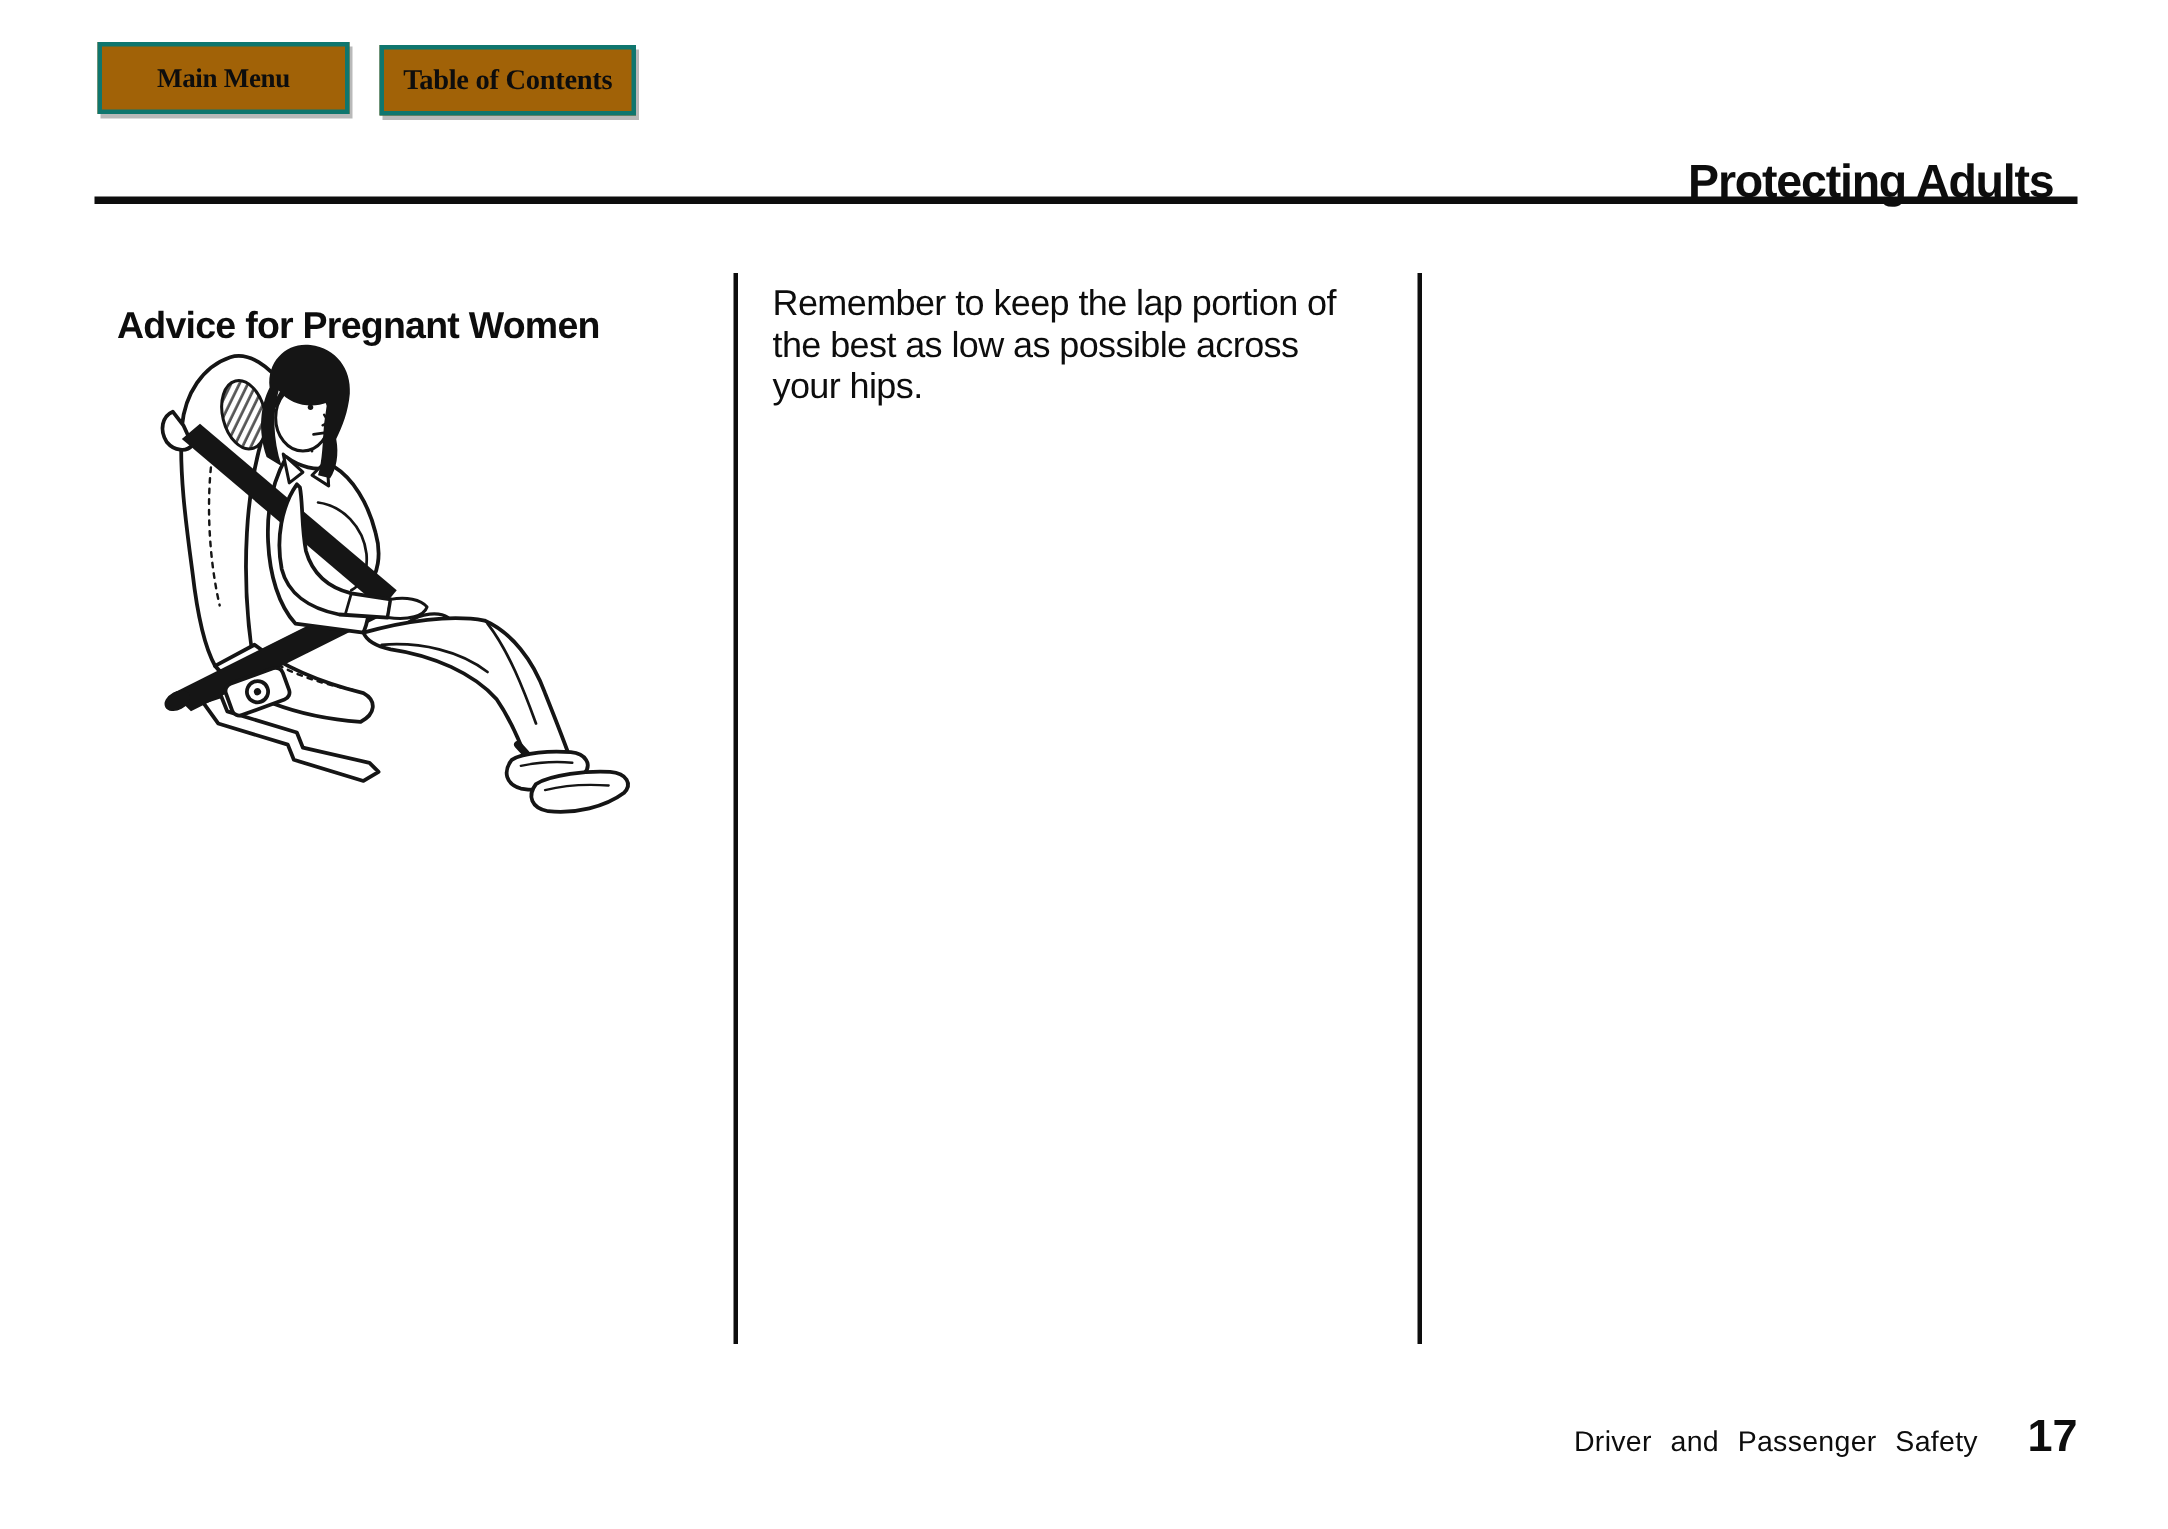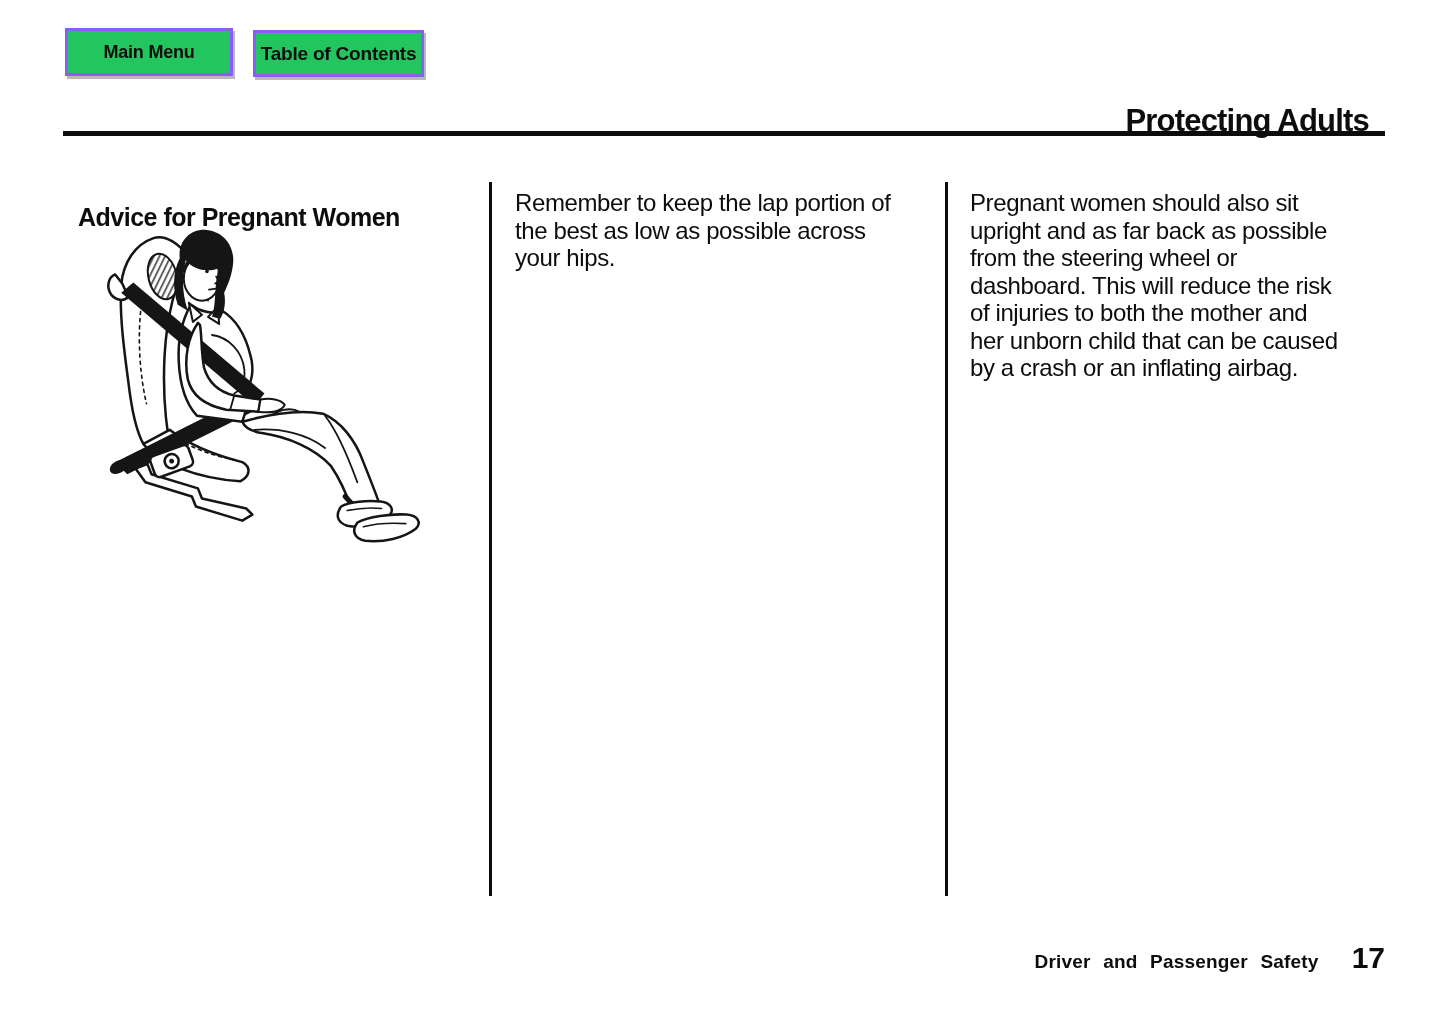--- a/index.html
+++ b/index.html
@@ -8,24 +8,24 @@
     background: #ffffff;
     font-family: "Liberation Sans", sans-serif;
     color: #0d0d0d;
     position: relative;
     overflow: hidden;
   }
   .page { position: absolute; inset: 0; }
 
   .btn {
     position: absolute;
-    background: #22c55e;
-    border: 3px solid #8b5cf6;
+    background: #a16207;
+    border: 3px solid #0f766e;
     box-shadow: 2px 3px 0 #b9b9b9;
-    font-family: Liberation Sans, sans-serif;
+    font-family: Liberation Serif, serif;
     font-weight: bold;
     color: #0d0d0d;
     display: flex; align-items: center; justify-content: center;
     box-sizing: border-box;
     padding: 0;
     cursor: pointer;
     letter-spacing: -0.2px;
   }
   .btn-main { left: 65px; top: 28px; width: 168px; height: 48px; font-size: 18px; }
   .btn-toc  { left: 253px; top: 30px; width: 171px; height: 47px; font-size: 19px; }
@@ -69,21 +69,21 @@
   .col p { margin: 0 0 27px 0; white-space: pre-line; }
   .col-middle { left: 515px; width: 440px; }
   .col-right  { left: 970px; width: 440px; }
 
   .footer {
     position: absolute;
     right: 60px; top: 941px;
     display: flex; align-items: baseline; gap: 33px;
   }
   .footer-label {
-    font-size: 19px; font-weight: bold;
+    font-size: 19px; font-weight: normal;
     word-spacing: 7px; letter-spacing: 0.2px;
     white-space: nowrap;
   }
   .page-num { font-size: 30px; font-weight: bold; }
 </style>
 </head>
 <body>
 
 <div class="page">
 
@@ -167,27 +167,20 @@
   <div class="divider divider-left"></div>
   <div class="divider divider-right"></div>
 
   <div class="col col-middle">
     <p>Remember to keep the lap portion of
 the best as low as possible across
 your hips.</p>
   </div>
 
   <div class="col col-right">
-    <p>Pregnant women should also sit
-upright and as far back as possible
-from the steering wheel or
-dashboard. This will reduce the risk
-of injuries to both the mother and
-her unborn child that can be caused
-by a crash or an inflating airbag.</p>
   </div>
 
   <div class="footer">
     <span class="footer-label">Driver and Passenger Safety</span>
     <span class="page-num">17</span>
   </div>
 
 </div>
 
 </body></html>

